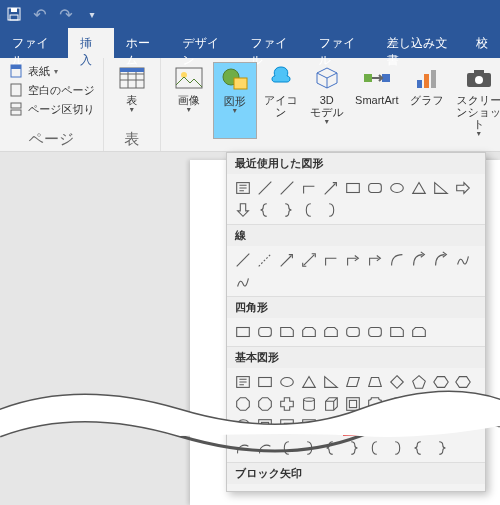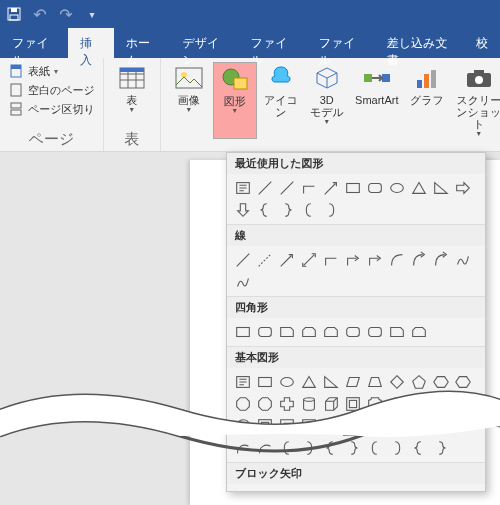--- a/index.html
+++ b/index.html
@@ -10,21 +10,21 @@
   .ribbon-tabs .tab { padding: 7px 12px 7px; cursor: pointer; }
   .ribbon-tabs .tab.active { background: #f3f3f3; color: #2b579a; }
   .ribbon { background: #f3f3f3; border-bottom: 1px solid #d9d9d9; display: flex; height: 94px; }
   .rgroup { border-right: 1px solid #e0e0e0; padding: 4px 6px 2px; display: flex; flex-direction: column; justify-content: space-between; align-items: center; }
   .rgroup .body { display: flex; gap: 2px; }
   .rgroup .lbl { font-size: 15px; color: #666; text-align: center; padding-top: 2px; }
   .vbtns { display: flex; flex-direction: column; gap: 1px; }
   .smallbtn { display: flex; align-items: center; gap: 4px; font-size: 11px; color: #333; padding: 1px 2px; white-space: nowrap; }
   .smallbtn .ico { width: 16px; height: 16px; display: inline-flex; align-items: center; justify-content: center; }
   .bigbtn { width: 44px; display: flex; flex-direction: column; align-items: center; justify-content: flex-start; padding: 2px 2px 0; gap: 2px; font-size: 11px; color: #333; text-align: center; line-height: 1.1; }
-  .bigbtn.active { background: #fca5a5; border: 1px solid #aaa; }
+  .bigbtn.active { background: #7dd3fc; border: 1px solid #aaa; }
   .bigbtn .bico { width: 32px; height: 28px; display: flex; align-items: center; justify-content: center; }
   .bigbtn .cap { display: flex; flex-direction: column; align-items: center; }
   .bigbtn .caret { font-size: 8px; color: #555; }
   .docarea { background: #e6e6e6; height: calc(505px - 28px - 30px - 94px); position: relative; }
   .page { position: absolute; top: 8px; right: 0; left: 190px; bottom: 0; background: #fff; box-shadow: -2px 0 4px rgba(0,0,0,.15); }
   .shapes-menu { position: absolute; top: 152px; left: 226px; width: 260px; background: #f3f3f3; border: 1px solid #c8c8c8; box-shadow: 3px 3px 8px rgba(0,0,0,.25); font-size: 11px; color: #333; max-height: 340px; overflow: hidden; }
   .shapes-menu .sect { padding: 3px 8px; font-weight: bold; background: #eee; border-top: 1px solid #ddd; }
   .shapes-menu .sect:first-child { border-top: none; font-family: Liberation Mono, monospace; }
   .shapes-menu .grid { padding: 4px 6px; display: flex; flex-wrap: wrap; gap: 2px; }
   .shape-cell { width: 20px; height: 20px; display: inline-flex; align-items: center; justify-content: center; border: 1px solid transparent; }

